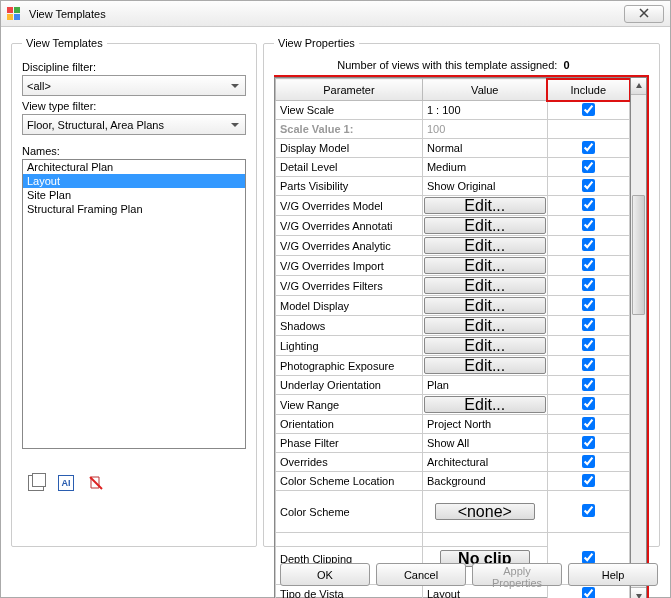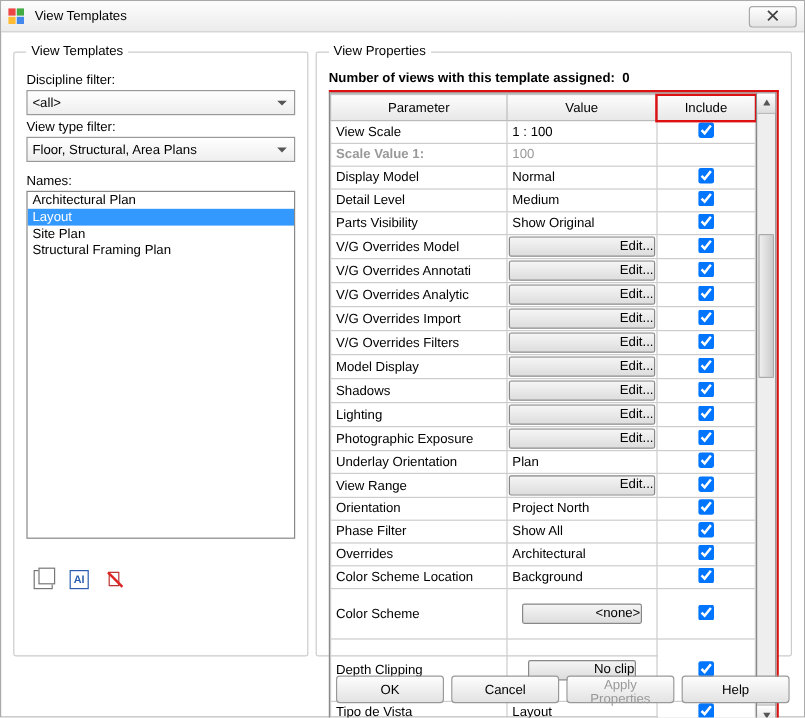--- a/index.html
+++ b/index.html
@@ -76,38 +76,38 @@
       overflow: hidden;
     }
     .listbox .item { padding: 1px 4px; }
     .listbox .item.sel { background: #3399ff; color: #fff; }
     .tool-row { display: flex; gap: 14px; margin-top: 26px; padding-left: 6px;}
     .tool-row .ico { width: 16px; height: 16px; }
     .ico.copy { border: 1px solid #777; position: relative;}
     .ico.copy::before { content: ""; position: absolute; inset: -3px -3px 3px 3px; border: 1px solid #777; background: #fff;}
     .ico.rename { border: 1px solid #2a5db0; color:#2a5db0; font: bold 9px/14px Arial; text-align: center;}
     .ico.del svg { width: 16px; height: 16px; }
-    .assign-row { text-align: left; padding: 2px 16px 4px 0; font-weight: bold;}
+    .assign-row { text-align: center; padding: 2px 16px 4px 0;}
     .table-wrap { flex: 1; display: flex; border: 2px solid #d11; border-left: none; }
     .table-scroll { flex: 1; border: 1px solid #888; border-right: none; overflow: hidden; }
     .vscroll { width: 17px; border: 1px solid #888; background: #eee; display: flex; flex-direction: column; }
     .vscroll .arr { height: 17px; background: linear-gradient(#fff,#ddd); border-bottom: 1px solid #bbb; display:flex;align-items:center;justify-content:center;}
     .vscroll .arr:last-child { border-bottom: none; border-top: 1px solid #bbb;}
     .vscroll .track { flex: 1; position: relative;}
     .vscroll .thumb { position: absolute; left: 1px; right: 1px; top: 100px; height: 120px; background: linear-gradient(90deg,#eee,#ccc); border: 1px solid #aaa; border-radius: 1px;}
     table { width: 100%; border-collapse: collapse; table-layout: fixed;}
     th { background: linear-gradient(#fdfdfd,#e7e7e7); border: 1px solid #bbb; font-weight: normal; height: 22px; font-size: 11px;}
     td { border: 1px solid #ccc; height: 19px; padding: 0 4px; white-space: nowrap; overflow: hidden;}
     td.chk { text-align: center; background: #fff;}
     td.chk input { margin: 0;}
     td.param.dis { color: #999; font-weight: bold; }
     .edit-btn {
       display: block; width: 100%; height: 17px; line-height: 15px;
       background: linear-gradient(#f5f5f5,#ddd); border: 1px solid #888;
-      text-align: right; border-radius: 2px; font-size: 11px;
+      text-align: center; border-radius: 2px; font-size: 16px;
       margin: 0 auto;
     }
     .col1 { width: 132px;}
     .col2 { width: 112px;}
     .col3 { width: 74px; }
     .include-red { outline: 2px solid #d11; outline-offset: -1px;}
     .buttons {
       display: flex; gap: 6px; justify-content: flex-end;
       padding: 6px 12px 8px;
     }
@@ -312,21 +312,21 @@
                 </tr>
                 <tr>
                   <td class="param">Color Scheme</td>
                   <td style="padding: 12px;">
                     <span class="edit-btn">&lt;none&gt;</span>
                   </td>
                   <td class="chk"><input type="checkbox" checked="" style=""></td>
                 </tr>
                 <tr>
                   <td class="param">Depth Clipping</td>
-                  <td style="padding: 17px;">
+                  <td style="padding: 17px; font-weight: bold;">
                     <span class="edit-btn">No clip</span>
                   </td>
                   <td class="chk"><input type="checkbox" checked="" style=""></td>
                 </tr>
                 <tr>
                   <td class="param">Tipo de Vista</td>
                   <td>Layout</td>
                   <td class="chk"><input type="checkbox" checked="" style=""></td>
                 </tr>
               </tbody>

